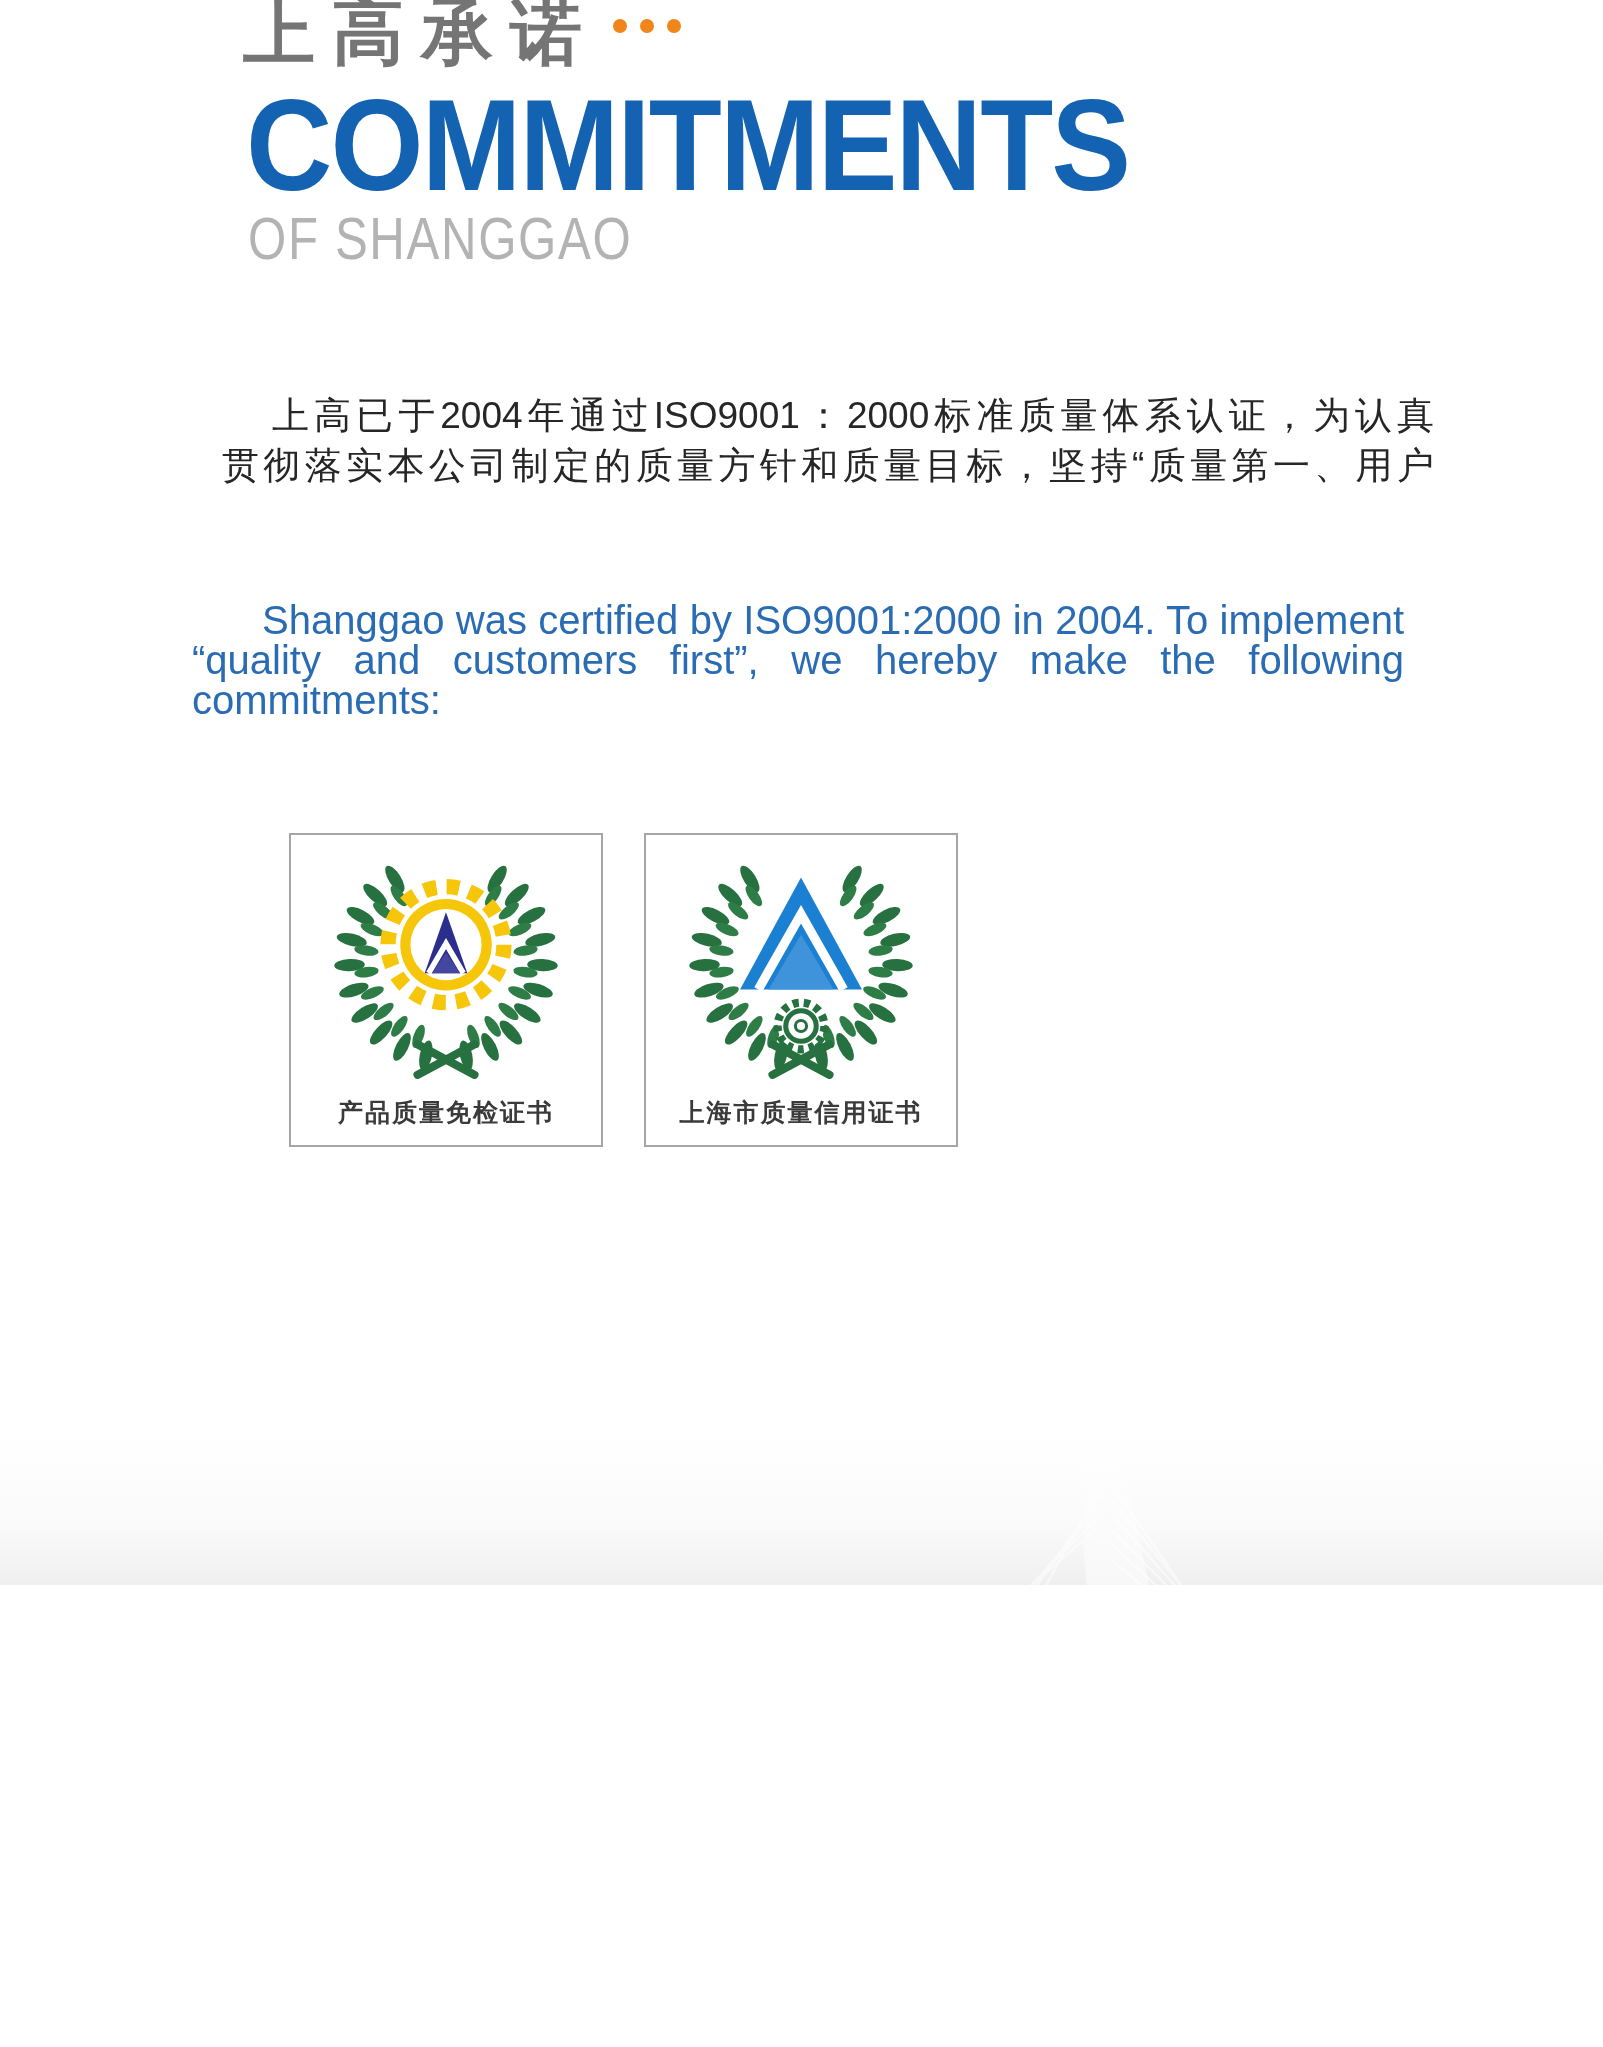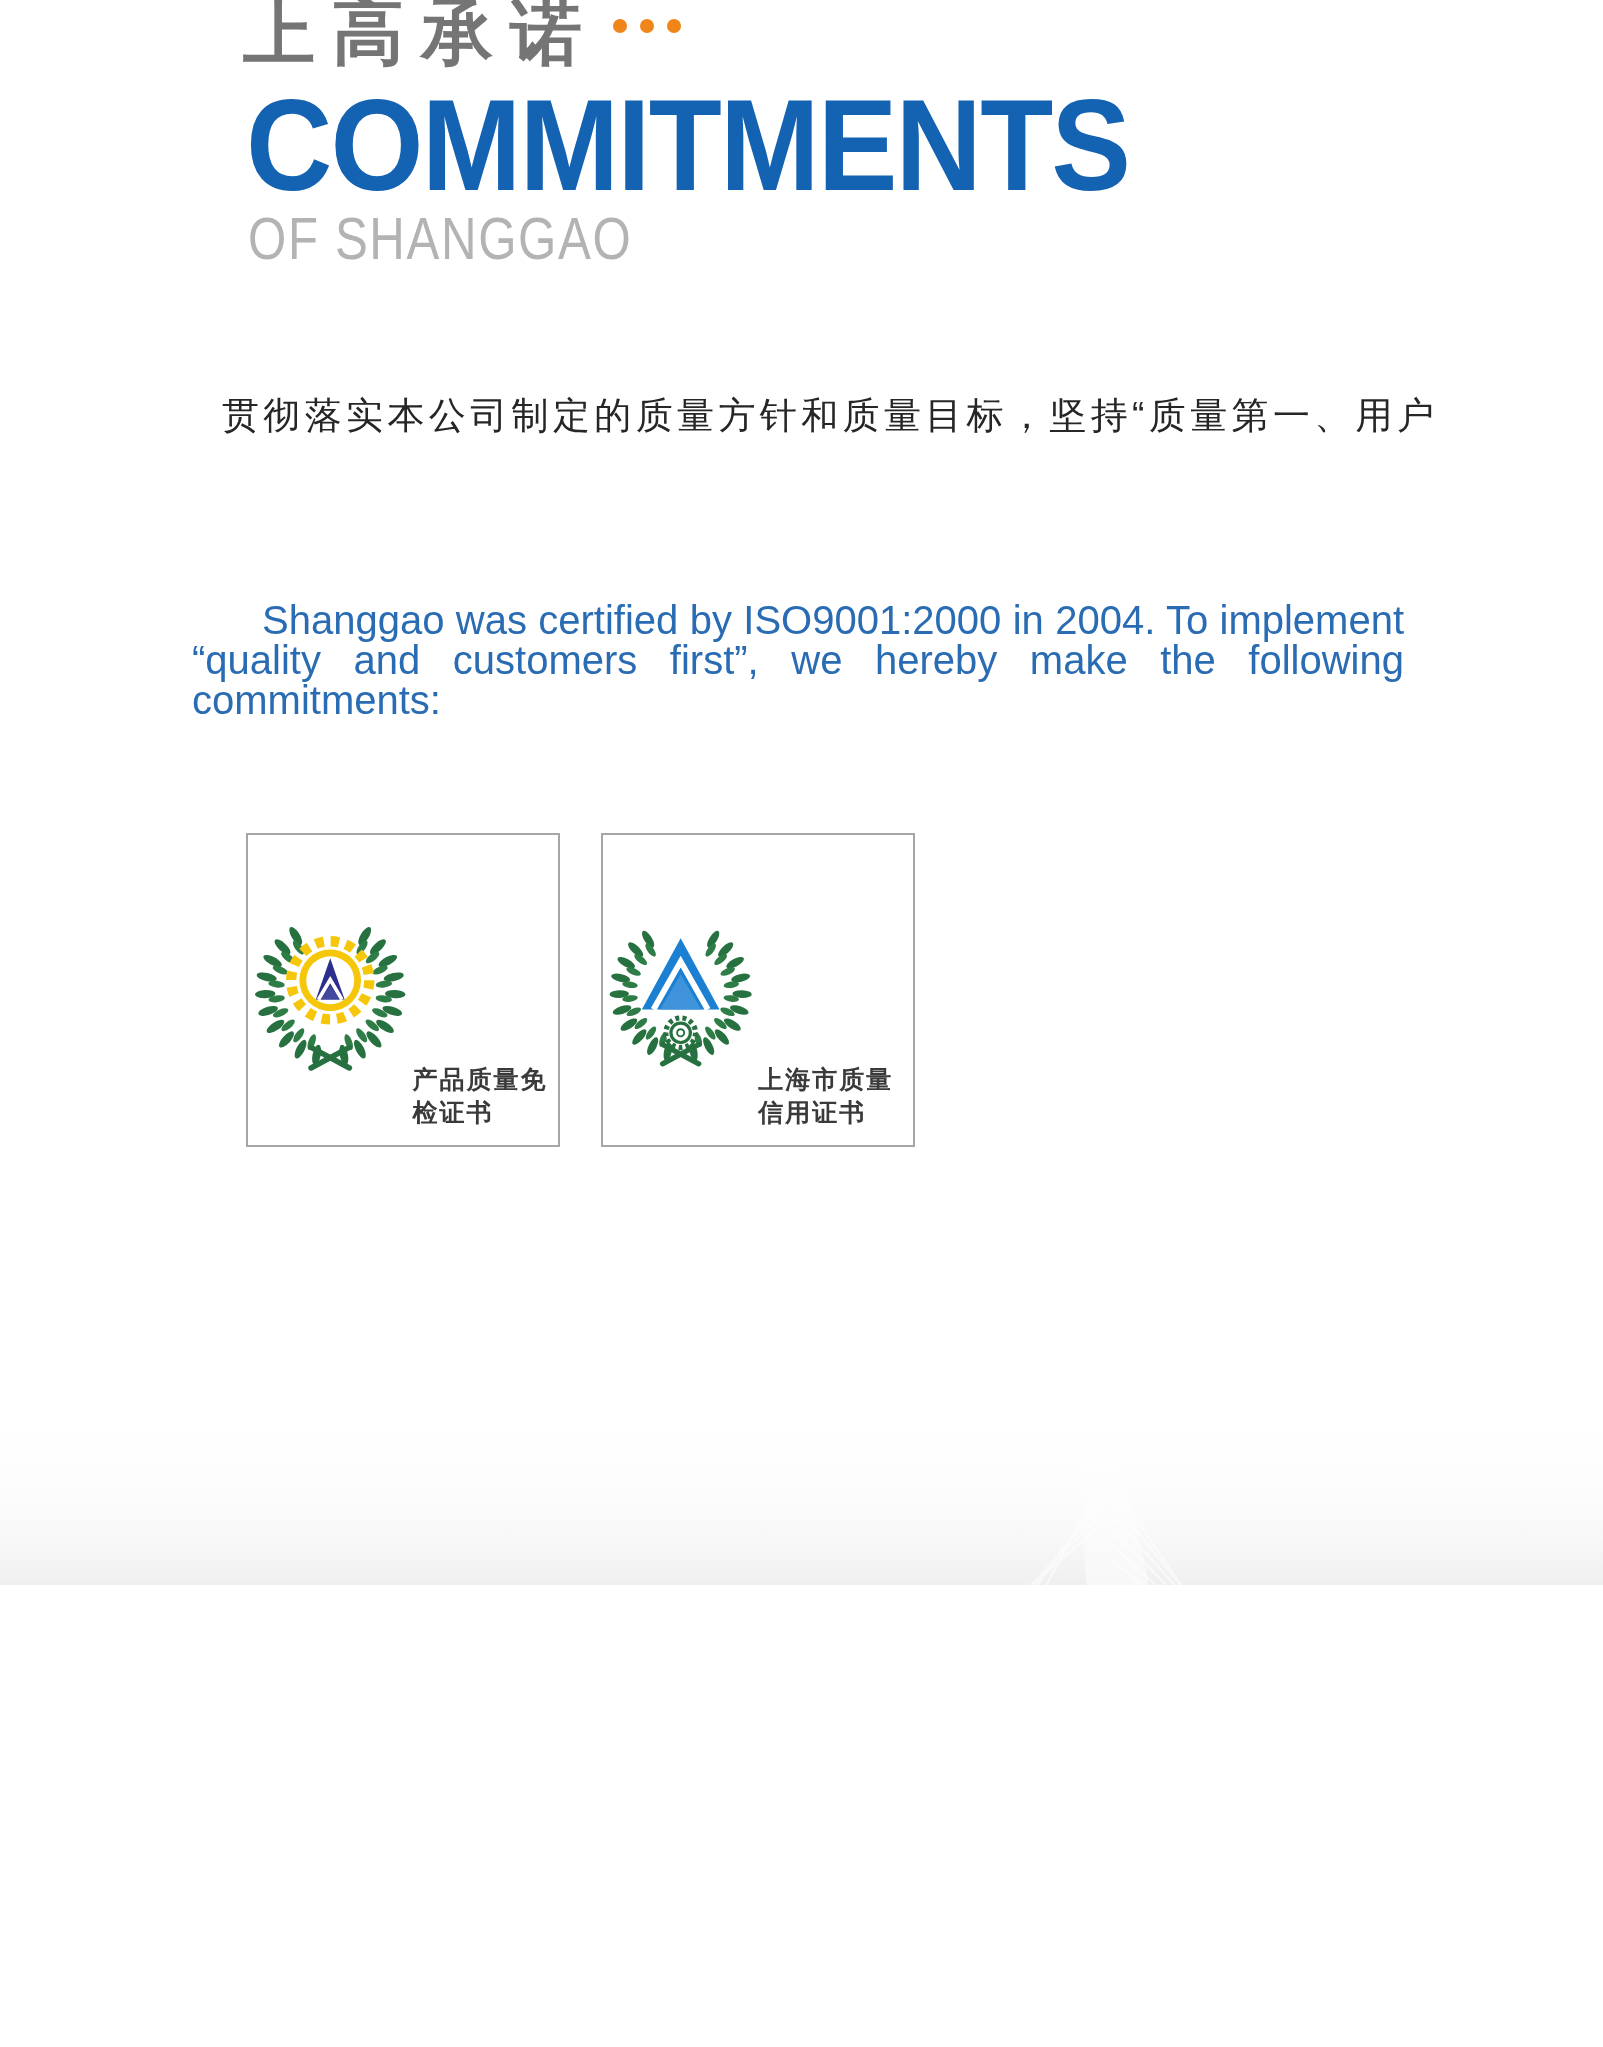--- a/index.html
+++ b/index.html
@@ -25,21 +25,21 @@
   .cn-line.jl{text-align-last:justify;}
   .cn-line.first{text-indent:50px;}
   .en-para{position:absolute;left:192px;top:592px;width:1212px;color:#2a6cb3;
            font-size:40px;line-height:40px;margin-top:8px;}
   .en-line{text-align:justify;white-space:nowrap;}
   .en-line.jl{text-align-last:justify;white-space:normal;}
   .en-line.first{text-indent:70px;}
 
   
   .cert-box{position:absolute;top:833px;width:310px;height:310px;background:#fff;
-            border:2px solid #a6a6a6;display:flex;flex-direction:row;align-items:center;}
+            border:2px solid #a6a6a6;display:flex;flex-direction:column;align-items:center;margin-left:43px;}
   .cert-box.c1{left:246px;}
   .cert-box.c2{left:601px;}
   .cert-svg{margin-top:8px;width:244px;height:244px;}
   .cert-caption{margin-top:auto;margin-bottom:16px;font-size:25px;letter-spacing:2px;
             color:#3a3a3a;font-weight:600;}
 
   
   .photo{position:absolute;left:0;top:1150px;width:1603px;height:897px;}
   .photo svg{display:block;}
 </style>
@@ -51,20 +51,21 @@
   <div class="title-cn">上高承诺</div>
   <div class="dots">
     <span></span>
     <span></span>
     <span></span>
   </div>
   <div class="title-en">COMMITMENTS</div>
   <div class="subtitle-en">OF SHANGGAO</div>
 
   <div class="cn-para">
+    <div class="cn-line jl first">上高已于2004年通过ISO9001：2000标准质量体系认证，为认真</div>
     <div class="cn-line jl">贯彻落实本公司制定的质量方针和质量目标，坚持“质量第一、用户</div>
   </div>
 
   <div class="en-para">
     <div class="en-line jl first">Shanggao was certified by ISO9001:2000 in 2004. To implement</div>
     <div class="en-line jl">“quality and customers first”, we hereby make the following</div>
     <div class="en-line">commitments:</div>
   </div>
 
   <div class="cert-box c1">

